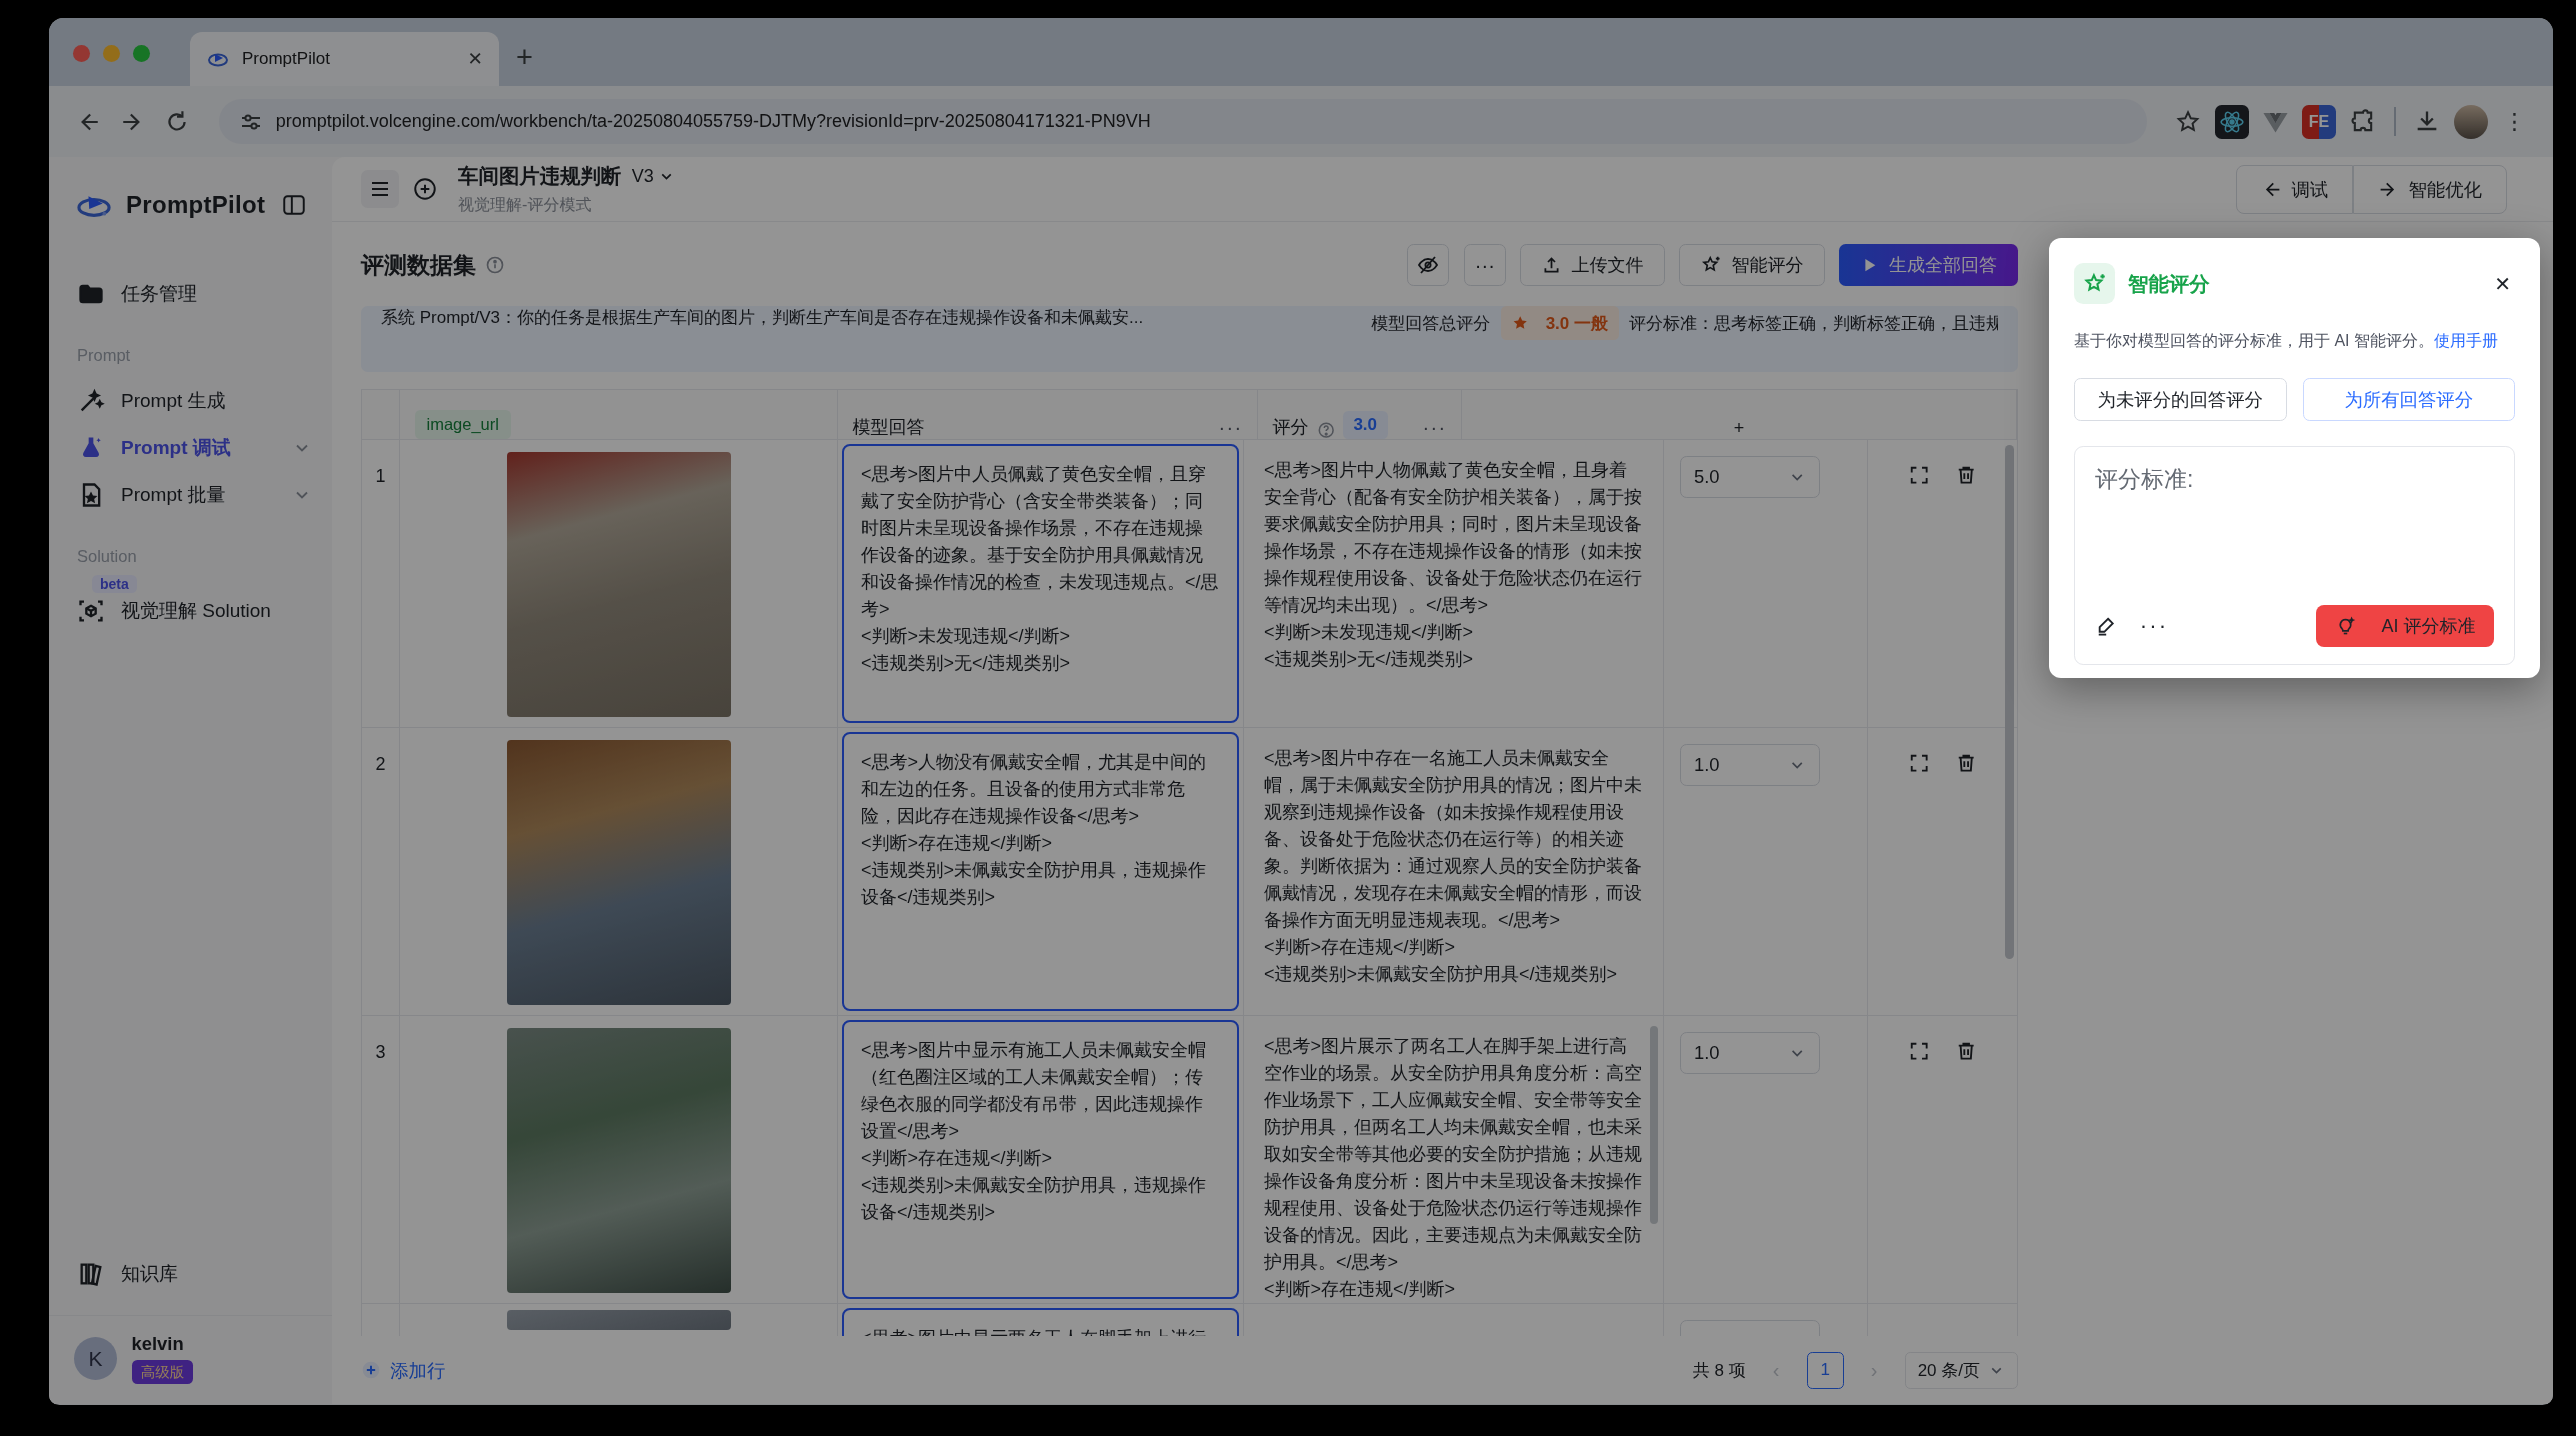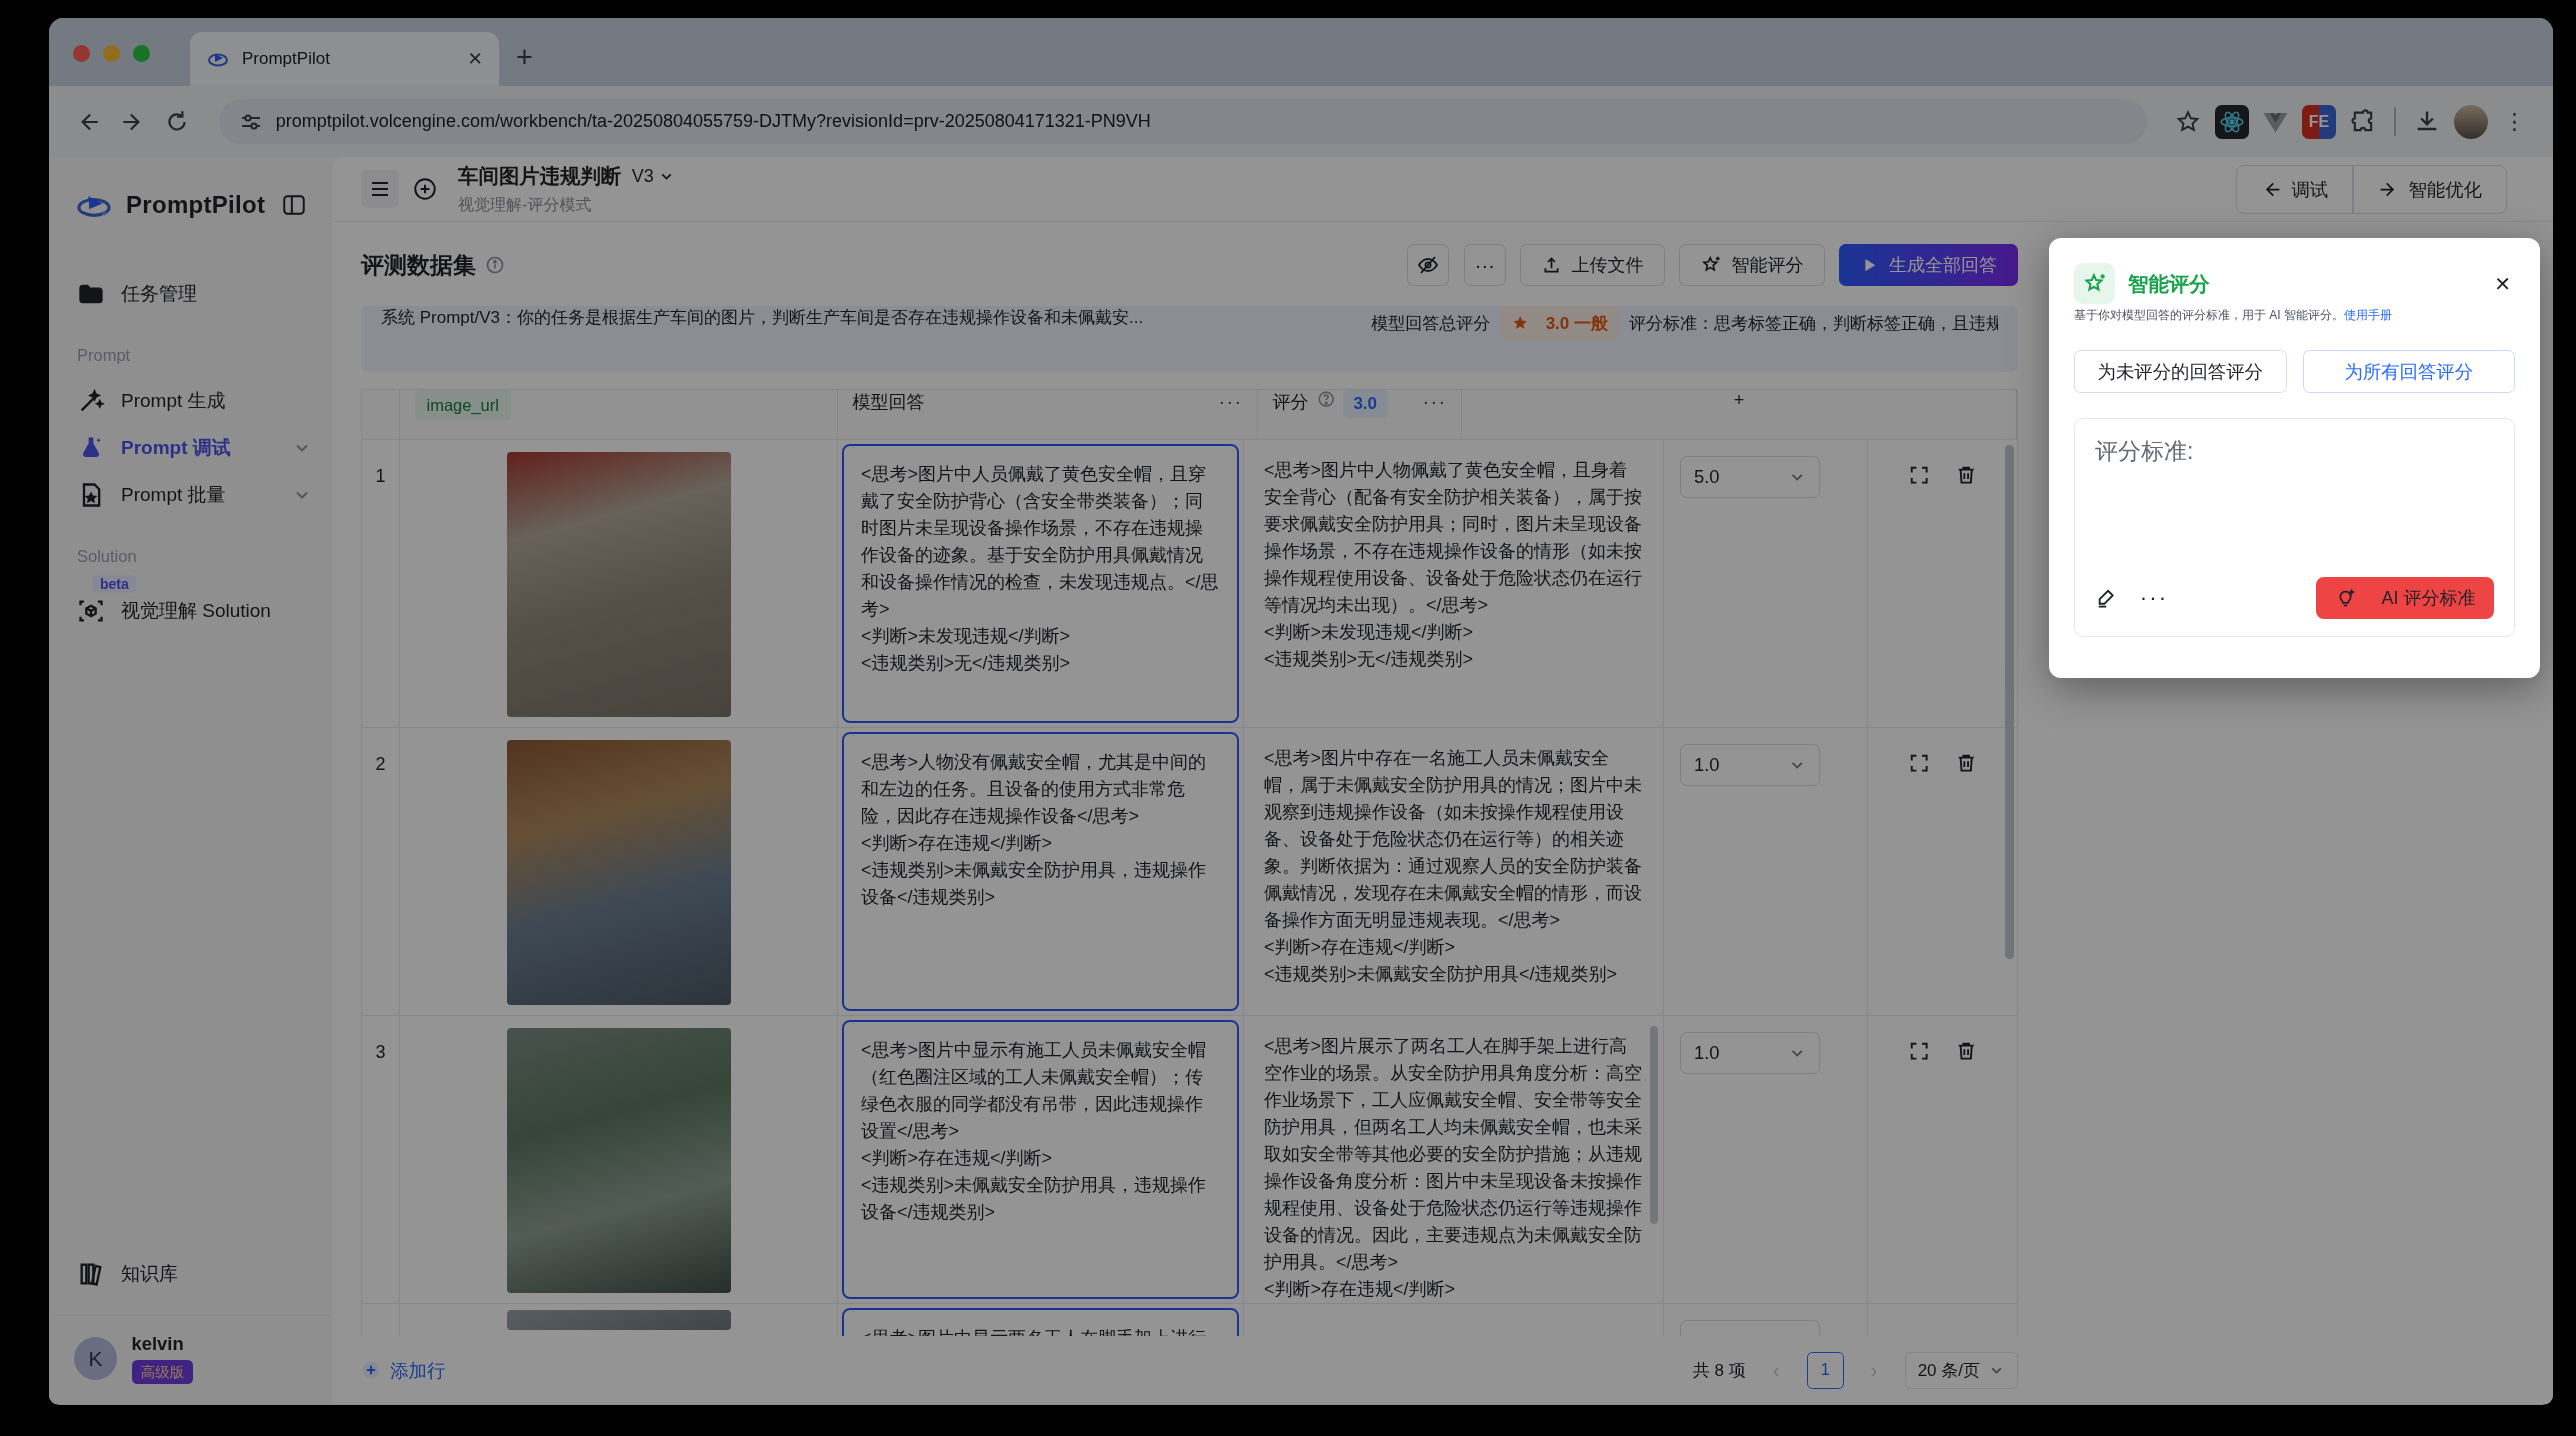--- a/index.html
+++ b/index.html
@@ -74,21 +74,21 @@
   .score-badge { display:flex; align-items:center; gap:16px; background:#fceee3; color:#e25a1b; font-weight:bold; border-radius:5.3px; padding:5.3px 10.5px; font-size:17px; }
   .banner-criteria { width:369px; overflow:hidden; white-space:nowrap; }
 
   
   .table { margin-top:17px; width:1657px; border:1.3px solid #e7e9ee; border-bottom:none; position:relative; }
   .thead { display:flex; height:50px; border-bottom:1.3px solid #e7e9ee; align-items:center; background:#fbfbfc; }
   .trow { display:flex; border-bottom:1.3px solid #e7e9ee; position:relative; }
   .c { border-right:1.3px solid #e7e9ee; position:relative; }
   .c:last-child { border-right:none; }
   .col-num{width:38px;} .col-img{width:438px;} .col-ideal{width:406px;} .col-model{width:420px;} .col-score{width:204px;} .col-act{flex:1;}
-  .thead .c { height:100%; display:flex; align-items:flex-start; padding:0 14.5px; font-size:18px; color:#1f2329; gap:8px; border-right:1.3px solid #e7e9ee; }
+  .thead .c { height:100%; display:flex; align-items:flex-end; padding:0 14.5px; font-size:18px; color:#1f2329; gap:8px; border-right:1.3px solid #e7e9ee; }
   .tag-green { background:#e7f6ec; color:#16803c; font-size:16.5px; padding:5.3px 12px; border-radius:5.3px; }
   .pill-blue { background:#e9f0ff; color:#2a6bff; font-weight:bold; font-size:17px; padding:4px 10.5px; border-radius:5.3px; }
   .hdr-dots { margin-left:auto; color:#4e5360; font-size:20px; letter-spacing:1.3px; }
   .plus-col { justify-content:center; color:#4e5360; font-size:26px; }
 
   .r1{height:288px}.r2{height:288px}.r3{height:288px}.r4{height:32px; border-bottom:none;}
   .cell-num { font-size:18px; padding-top:26px; text-align:center; color:#1f2329; }
   .thumb { width:224px; height:265px; margin:11.2px auto 0; border-radius:4px; }
   .t1 { background:linear-gradient(165deg,#a83a31 0%,#b3aa9b 28%,#938b7d 55%,#7c7467 100%); }
   .t2 { background:linear-gradient(165deg,#8d5a33 0%,#b08a5c 30%,#6c7f93 60%,#4e5a66 100%); }
@@ -110,21 +110,21 @@
   .pg-current { width:37px; height:37px; border:1.3px solid #2a6bff; color:#2a6bff; border-radius:5.3px; display:flex; align-items:center; justify-content:center; background:#fff; }
   .pgsize { height:37px; border:1.3px solid #e3e5ea; border-radius:5.3px; display:flex; align-items:center; gap:8px; padding:0 12px; color:#1f2329; }
 
   
   .dim { position:absolute; inset:0; background:rgba(0,0,0,0.42); z-index:50; }
   .panel { position:absolute; left:2049px; top:238px; width:491px; height:440px; background:#fff; border-radius:12px; z-index:60; box-shadow:0 10.5px 40px rgba(0,0,0,.35); padding:25px; }
   .panel-header { display:flex; align-items:center; gap:13px; }
   .panel-icon { width:41px; height:41px; border-radius:9.2px; background:#e6f6ec; display:flex; align-items:center; justify-content:center; }
   .panel-title { font-size:20.4px; font-weight:bold; color:#17a34a; flex:1; }
   .panel-close { font-size:20px; color:#1f2329; padding:4px; }
-  .panel-desc { margin-top:3px; font-size:12px; color:#4e5360; }
+  .panel-desc { margin-top:27px; font-size:16px; color:#4e5360; }
   .panel-link { color:#2a6bff; }
   .panel-btns { display:flex; gap:16px; margin-top:26px; }
   .pbtn { flex:1; height:43px; border:1.3px solid #d8dce3; border-radius:6.6px; background:#fff; font-size:18.4px; display:flex; align-items:center; justify-content:center; }
   .pbtn.blue { color:#2a6bff; border-color:#c9d8ff; }
   .criteria-card { margin-top:25px; border:1.3px solid #e4e6eb; border-radius:9.2px; height:219px; padding:17px 20px; display:flex; flex-direction:column; }
   .criteria-label { font-size:23px; color:#646a73; }
   .criteria-text { margin-top:6.6px; font-size:18px; line-height:1.55; white-space:pre-line; color:#1f2329; }
   .criteria-footer { margin-top:auto; display:flex; align-items:center; gap:22.4px; }
   .cf-dots { font-size:22.4px; color:#1f2329; letter-spacing:2px; }
   .ai-chip { margin-left:auto; height:42px; background:#ef4444; border-radius:8px; display:flex; align-items:center; gap:26px; padding:0 18.4px; font-size:18px; color:#1f2329; }

